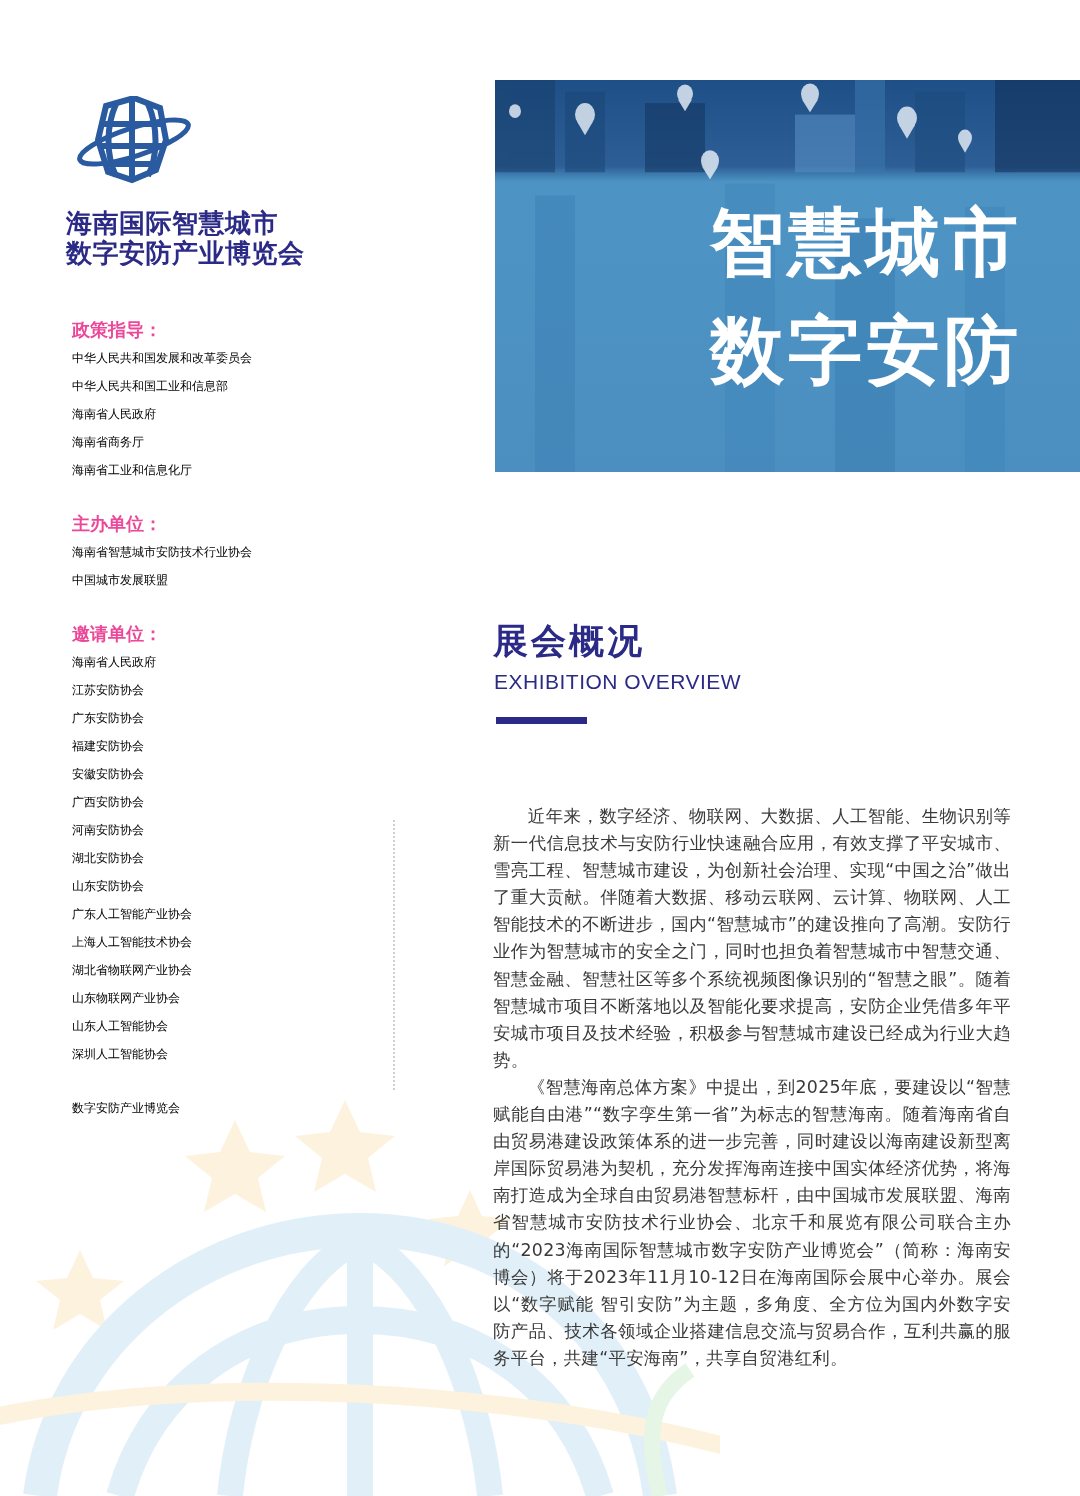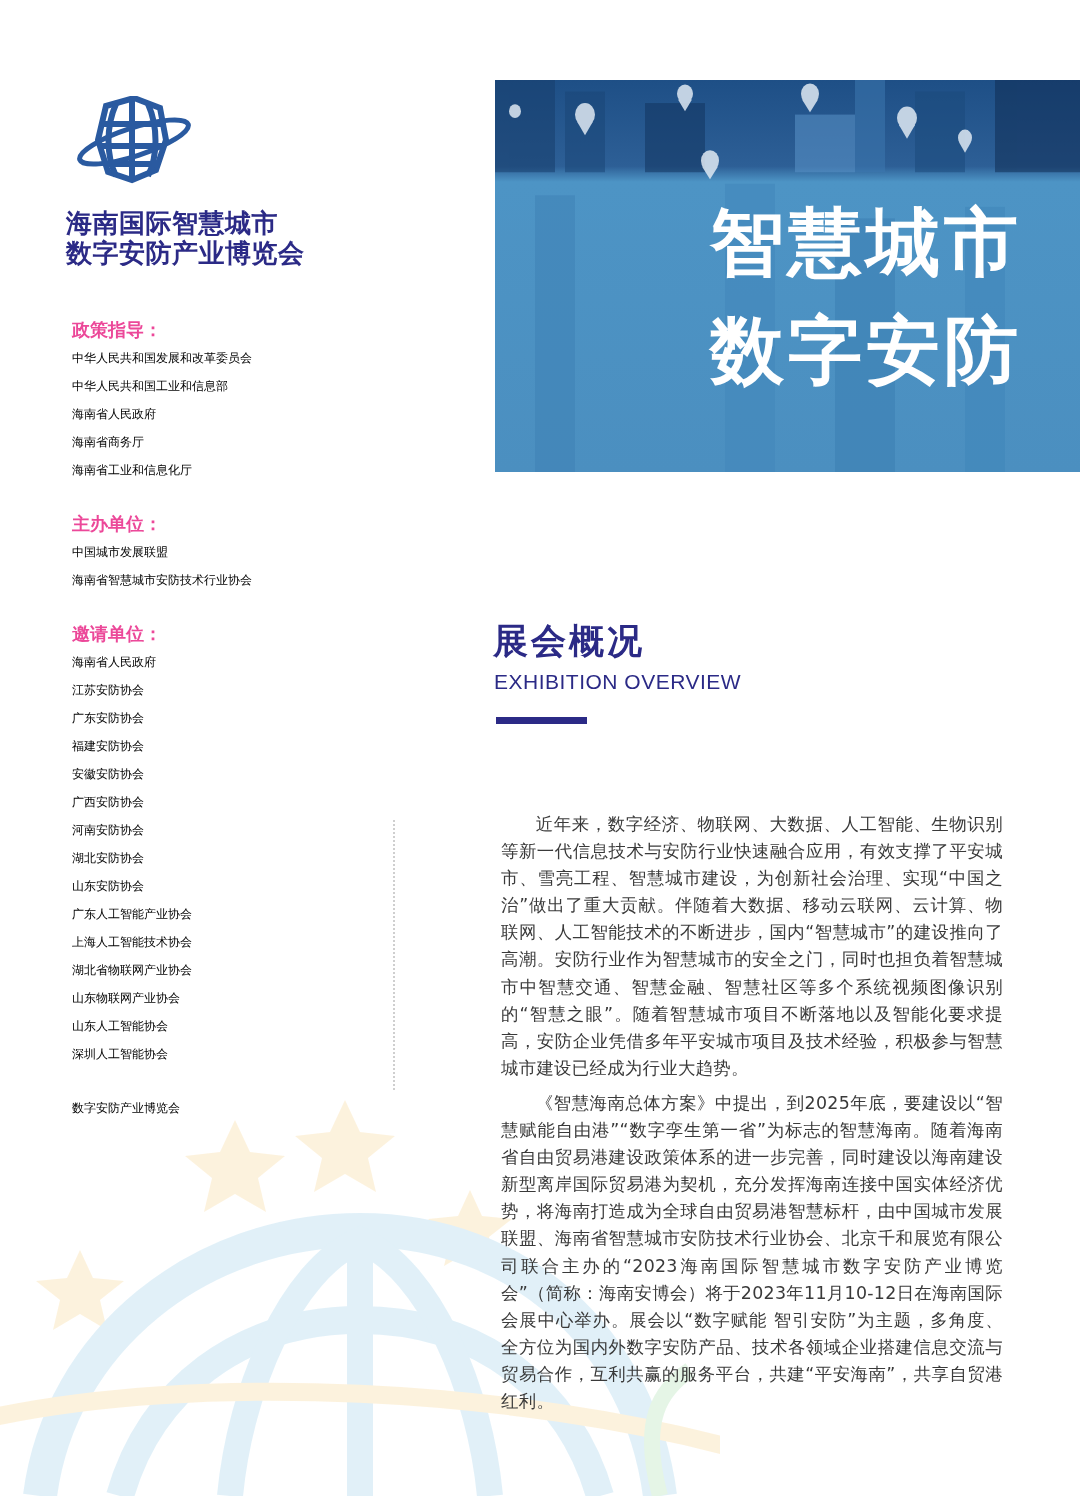--- a/index.html
+++ b/index.html
@@ -35,21 +35,21 @@
   .banner-title { position: absolute; right: 58px; top: 108px; color: #ffffff; font-weight: bold; font-size: 74px; line-height: 108px; letter-spacing: 4px; text-align: left; }
   .banner-title div { white-space: nowrap; }
 
   
   .ov-title { position: absolute; left: 493px; top: 618px; font-size: 35px; font-weight: bold; color: #2b2a86; letter-spacing: 3px; }
   .ov-sub { position: absolute; left: 494px; top: 670px; font-size: 21px; color: #2b2a86; letter-spacing: 0.5px; font-family: "Liberation Sans", sans-serif; }
   .ov-bar { position: absolute; left: 496px; top: 717px; width: 91px; height: 7px; background: #2b2a86; }
 
   
   .body-text { position: absolute; left: 493px; top: 803px; width: 518px; font-size: 17.4px; line-height: 27.1px; color: #3a3a3a; text-align: justify; letter-spacing: 0.3px; }
-  .body-text p { margin: 8px; text-indent: 2em; }
+  .body-text p { margin: 0; text-indent: 2em; }
 </style>
 </head>
 <body>
 
 <svg class="watermark" viewBox="0 0 720 406">
   <g opacity="0.16">
     <polygon points="235,30 250,62 285,66 258,88 266,122 235,104 204,122 212,88 185,66 220,62" fill="#f2b233"></polygon>
     <polygon points="345,10 360,42 395,46 368,68 376,102 345,84 314,102 322,68 295,46 330,42" fill="#f2b233"></polygon>
     <polygon points="80,160 93,188 124,191 100,210 107,240 80,224 53,240 60,210 36,191 67,188" fill="#f2b233"></polygon>
     <polygon points="470,100 482,126 512,129 489,147 496,176 470,161 444,176 451,147 428,129 458,126" fill="#f2b233"></polygon>
@@ -86,22 +86,22 @@
     <div class="section">
       <div class="section-title">政策指导：</div>
       <div class="section-item">中华人民共和国发展和改革委员会</div>
       <div class="section-item">中华人民共和国工业和信息部</div>
       <div class="section-item">海南省人民政府</div>
       <div class="section-item">海南省商务厅</div>
       <div class="section-item">海南省工业和信息化厅</div>
     </div>
     <div class="section">
       <div class="section-title">主办单位：</div>
+      <div class="section-item">海南省智慧城市安防技术行业协会</div>
       <div class="section-item">中国城市发展联盟</div>
-      <div class="section-item">海南省智慧城市安防技术行业协会</div>
     </div>
     <div class="section">
       <div class="section-title">邀请单位：</div>
       <div class="section-item">海南省人民政府</div>
       <div class="section-item">江苏安防协会</div>
       <div class="section-item">广东安防协会</div>
       <div class="section-item">福建安防协会</div>
       <div class="section-item">安徽安防协会</div>
       <div class="section-item">广西安防协会</div>
       <div class="section-item">河南安防协会</div>

